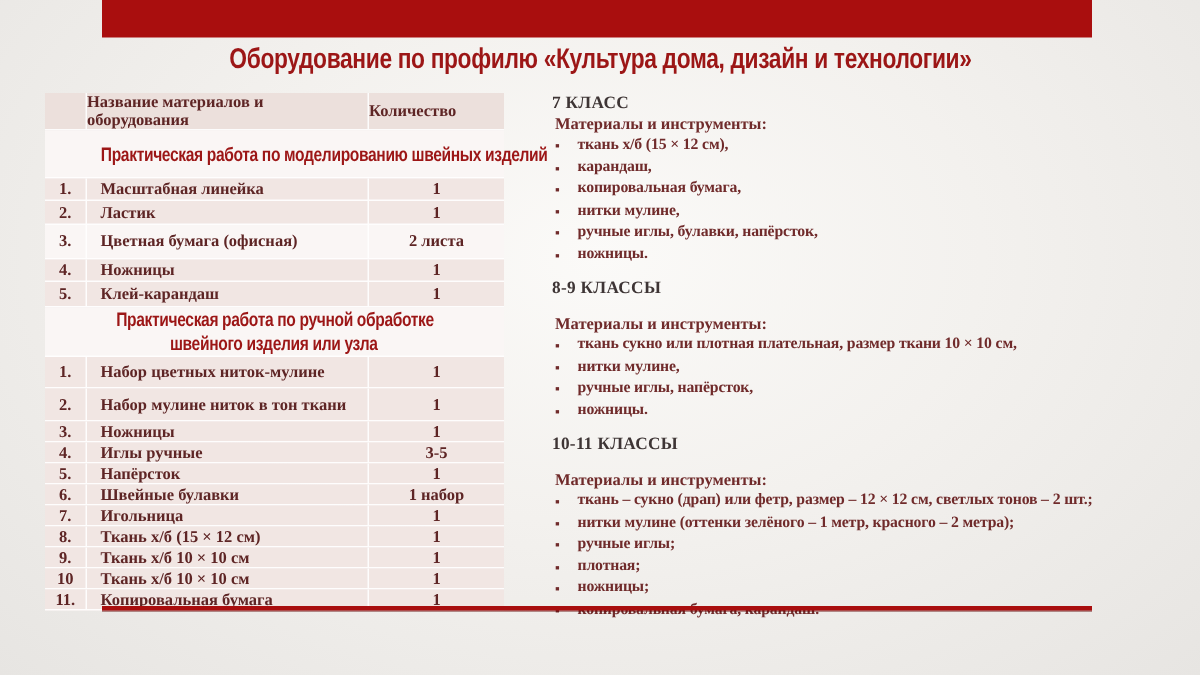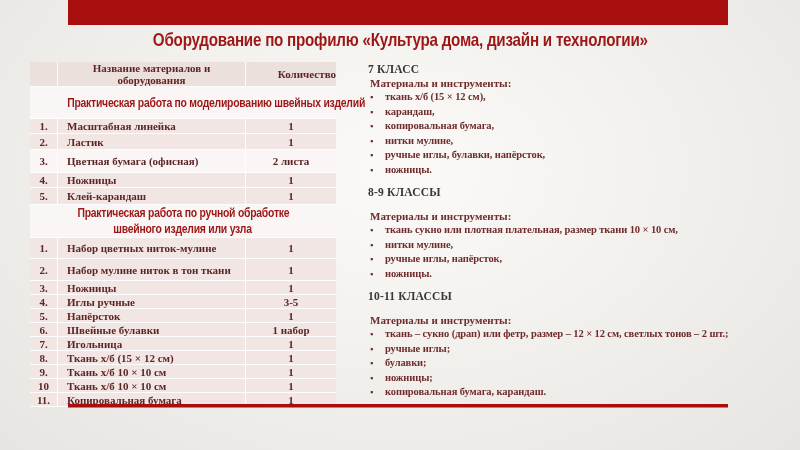--- a/index.html
+++ b/index.html
@@ -31,22 +31,22 @@
   table{border-collapse:separate;border-spacing:0;width:306px;table-layout:fixed;}
   col.c-num{width:28px}col.c-name{width:188px}col.c-qty{width:90px}
   td,th{
     font-size:11px;font-weight:bold;color:var(--table-text);
     vertical-align:middle;padding:0;
     border-bottom:1.5px solid rgba(255,255,255,.9);
   }
   td.num{text-align:center;border-right:1px solid rgba(255,255,255,.9);}
   td.nm{text-align:left;padding-left:9px;border-right:1px solid rgba(255,255,255,.9);}
   td.qt{text-align:center;}
-  tr.hdr td{background:var(--header-pink);text-align:right;height:23px;}
-  tr.hdr td.nm{text-align:center;padding-left:0;margin-top:36px;}
+  tr.hdr td{background:var(--header-pink);text-align:left;height:23px;}
+  tr.hdr td.nm{padding-left:0;margin-top:36px;}
   tr.rowp td{background:var(--row-pink);}
   tr.roww td{background:var(--row-white);}
   tr.sec td{
     background:var(--row-white);text-align:center;
     color:var(--title-red);
     font-family:"Liberation Sans","DejaVu Sans",sans-serif;
     font-size:13px;line-height:16px;
   }
   tr.h20{height:32px}tr.h15{height:15px}tr.h16{height:16px}tr.h17{height:17px}
   tr.h23{height:23px}tr.h40{height:28px}tr.h21{height:21px}tr.h22{height:22px}tr.h14{height:14px}
@@ -213,22 +213,23 @@
         <li>ручные иглы, напёрсток,</li>
         <li>ножницы.</li>
       </ul>
     </div>
 
     <div class="rp-section">
       <div class="rp-head">10-11  КЛАССЫ</div>
       <div class="rp-sub">Материалы и инструменты:</div>
       <ul class="rp-list">
         <li>ткань – сукно (драп) или фетр, размер – 12 × 12 см, светлых тонов – 2 шт.;</li>
+        <li>нитки мулине (оттенки зелёного – 1 метр, красного – 2 метра);</li>
         <li>ручные иглы;</li>
-        <li>булавки;</li>
+        <li>плотная;</li>
         <li>ножницы;</li>
         <li>копировальная бумага, карандаш.</li>
       </ul>
     </div>
 
   </div>
 
   <div class="bottom-line"></div>
 
 </div>

